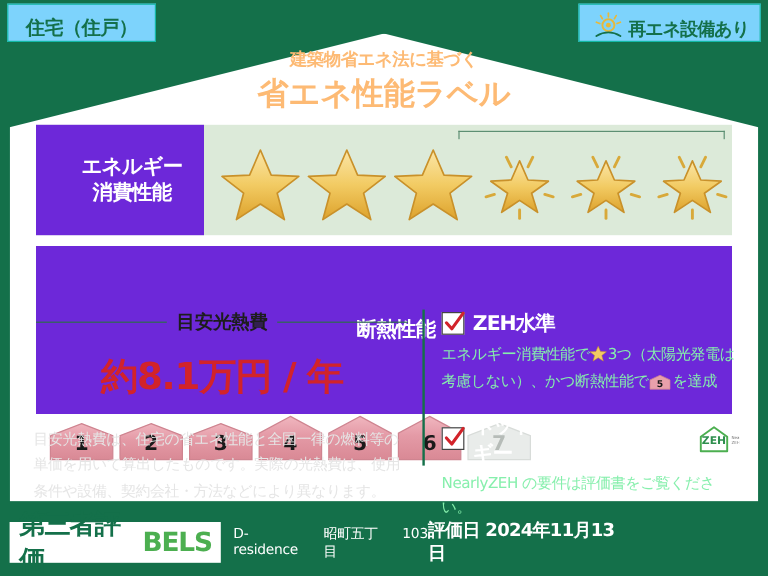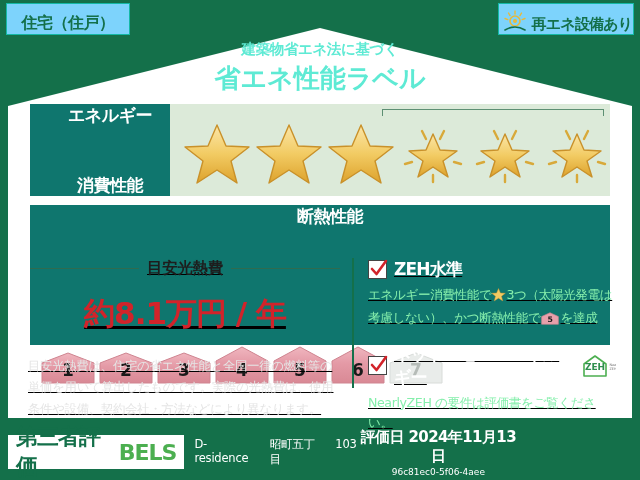--- a/index.html
+++ b/index.html
@@ -27,21 +27,21 @@
     z-index: 6;
   }
   #badge-house {
     left: 6px; top: 3px; width: 124px; height: 32px;
   }
   #badge-house .btxt {
     font-size: 16px; font-weight: bold; color: #14704A;
     letter-spacing: -0.5px;
   }
   #badge-renew {
-    right: 6px; top: 3px; width: 136px; height: 32px;
+    right: 6px; top: 3px; width: 152px; height: 32px;
     gap: 4px; padding-left: 2px;
   }
   #badge-renew .btxt {
     font-size: 15px; font-weight: bold; color: #14704A;
     letter-spacing: -0.8px;
   }
   .sun-icon { width: 26px; height: 24px; flex: 0 0 26px; }
 
   
   #house-body {
@@ -51,21 +51,21 @@
     background: #ffffff;
     clip-path: polygon(0% 20%, 50% 0%, 100% 20%, 100% 100%, 0% 100%);
     z-index: 2;
   }
 
   #title-block {
     position: absolute;
     left: 0; right: 0; top: 40px;
     text-align: center;
     z-index: 4;
-    color: #5eead4;
+    color: #fdba74;
   }
   #title-sub {
     font-size: 14.5px; font-weight: bold; letter-spacing: -0.4px;
   }
   #title-main {
     font-size: 26px; font-weight: bold; letter-spacing: 0px;
     margin-top: 2px;
   }
 
   
@@ -76,28 +76,28 @@
     z-index: 5;
   }
   .perf-row {
     display: flex;
     align-items: stretch;
     background: #dcead9;
     margin-bottom: 9px;
   }
   .perf-label {
     flex: 0 0 140px;
-    background: #0f766e;
+    background: #6d28d9;
     color: #ffffff;
     font-weight: bold;
     font-size: 17px;
     display: flex;
     flex-direction: column;
     align-items: center;
-    justify-content: space-between;
+    justify-content: center;
     line-height: 1.3;
     letter-spacing: -0.5px;
     padding-left: 20px;
   }
   #row-energy { height: 92px; }
   #row-insul  { height: 56px; flex-direction: column; }
   .perf-value {
     flex: 1 1 auto;
     position: relative;
     display: flex;
@@ -159,21 +159,20 @@
     color: #1a1a1a;
   }
   .grade.off .gnum { color: #b6bcb8; }
 
   
   #lower {
     position: absolute;
     left: 24px; top: 258px; width: 592px; height: 148px;
     display: flex;
     z-index: 5;
-    text-decoration: underline;
   }
   #cost-panel {
     flex: 0 0 322px;
     position: relative;
   }
   .cost-head {
     display: flex; align-items: center; gap: 8px;
     padding: 0 6px;
   }
   .cost-head .hr {
@@ -263,21 +262,21 @@
   #prop-info {
     margin-left: 10px;
     color: #ffffff;
     font-size: 11.5px;
     display: flex; gap: 12px; align-items: baseline;
     letter-spacing: -0.2px;
   }
   #footer-right {
     margin-left: auto;
     margin-right: 12px;
-    text-align: center;
+    text-align: left;
     color: #ffffff;
   }
   #eval-date { font-size: 15px; font-weight: bold; letter-spacing: -0.6px; }
   #eval-id { font-size: 9px; margin-top: 1px; letter-spacing: 0px; }
 </style>
 </head>
 <body>
 
 <div id="label">
 
@@ -524,17 +523,16 @@
     <div id="prop-info">
       <span>D-residence</span>
       <span>昭町五丁目</span>
       <span>103</span>
     </div>
     <div id="footer-right">
       <div id="eval-date">
         <span>評価日</span>
         <span>2024年11月13日</span>
       </div>
-      <div id="eval-id">96c81ec0-5f06-4aee</div>
     </div>
   </div>
 
 </div>
 
 </body></html>

